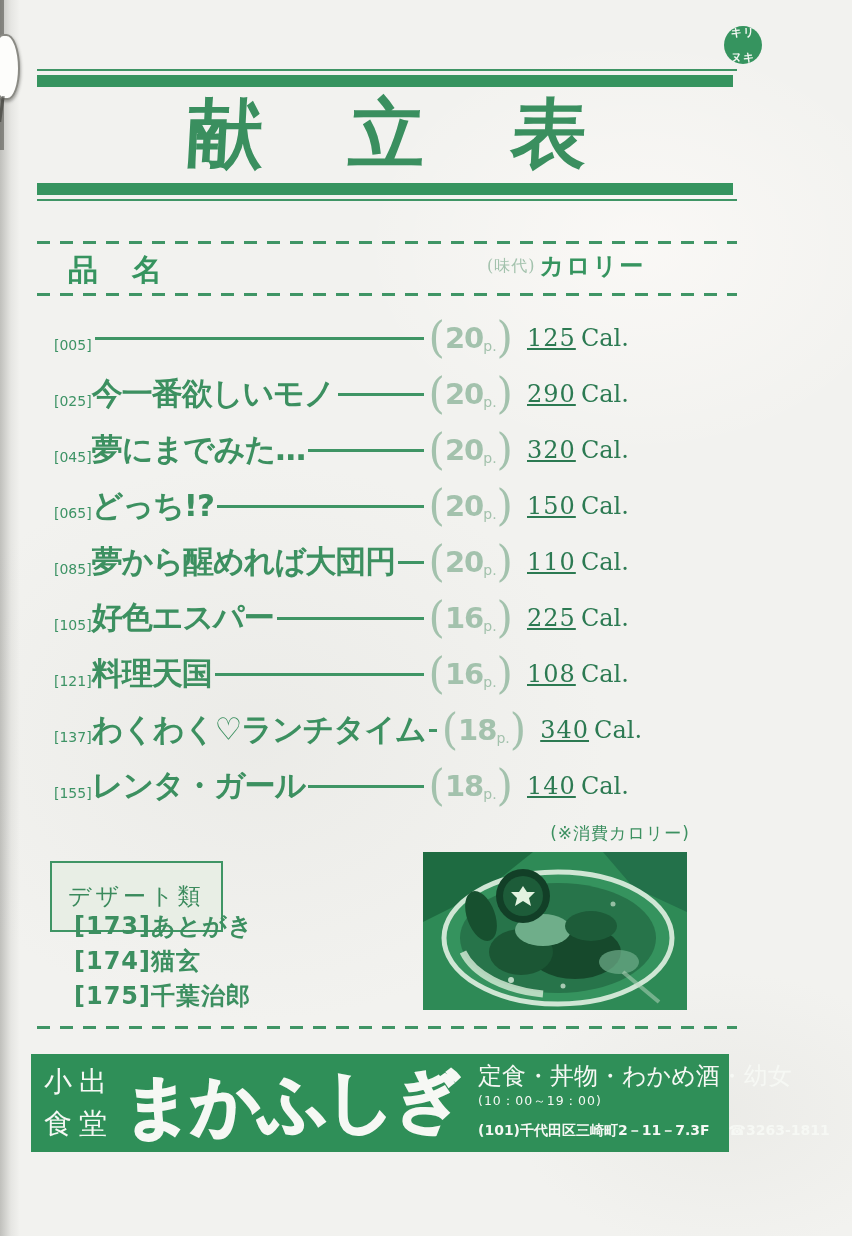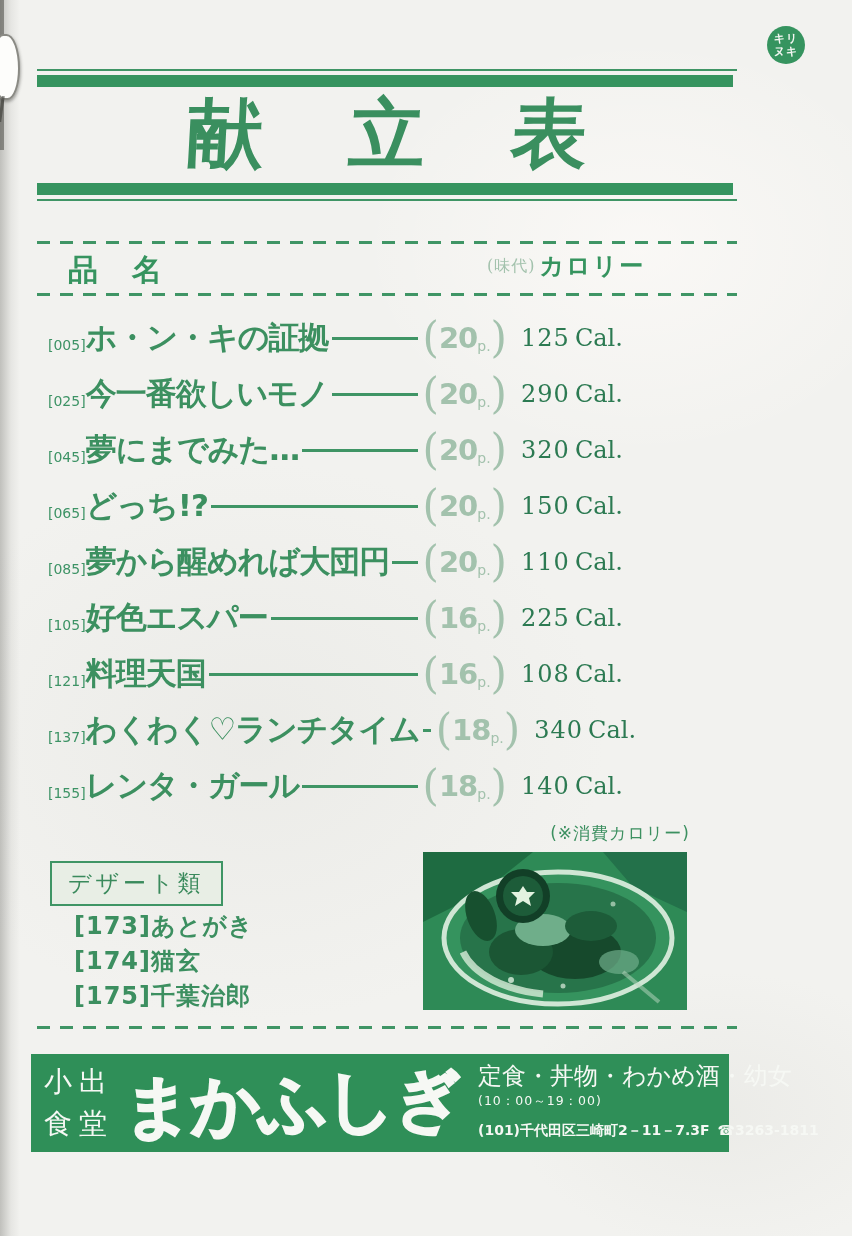--- a/index.html
+++ b/index.html
@@ -16,21 +16,21 @@
   .edge-shade{position:absolute;left:0;top:0;width:20px;height:1236px;
     background:linear-gradient(to right, rgba(110,110,105,.38), rgba(160,160,155,.15) 55%, rgba(0,0,0,0));}
   .edge-sliver{position:absolute;left:0;top:0;width:4px;height:150px;background:#4a4a46;opacity:.55;}
   .corner-curl{position:absolute;left:-6px;top:34px;width:22px;height:62px;background:#fdfdfb;
     border:2px solid #8a8a84;border-radius:40% 60% 55% 45%;box-shadow:1px 2px 3px rgba(60,60,55,.4);}
   .edge-mark{position:absolute;left:0;width:3px;background:#3a3a36;opacity:.6;}
 
   
   .clip-badge{position:absolute;left:724px;top:26px;width:38px;height:38px;border-radius:50%;
     background:#36945f;color:#f4f6f2;text-align:center;font-size:11px;line-height:13px;
-    display:flex;flex-direction:column;justify-content:center;letter-spacing:1px;font-weight:700;margin-left:43px;}
+    display:flex;flex-direction:column;justify-content:space-between;letter-spacing:1px;font-weight:700;}
 
   
   .title-block{position:absolute;left:37px;top:69px;width:700px;}
   .rule-thin{height:2px;background:#3f9565;}
   .rule-thick{height:12px;background:#36945f;width:696px;}
   .title-block .rule-thick.top{margin-top:4px;}
   .title-row{height:96px;display:flex;align-items:center;justify-content:center;}
   .main-title{font-family:"DejaVu Serif", serif;font-weight:700;font-size:76px;color:#3a8f5f;
     letter-spacing:86px;margin-right:-86px;transform:skewX(-3deg);}
   .title-block .rule-thick.bottom{margin-bottom:4px;}
@@ -40,57 +40,57 @@
     background:repeating-linear-gradient(to right,#3f9565 0 13px, rgba(0,0,0,0) 13px 23px);}
 
   
   .col-header{position:absolute;left:37px;top:250px;width:700px;height:40px;}
   .col-item{position:absolute;left:31px;top:0;font-size:30px;font-weight:700;color:#36945f;letter-spacing:2px;}
   .col-right{position:absolute;left:450px;top:0;display:flex;align-items:center;}
   .col-price{font-family:"DejaVu Serif", serif;font-size:16px;color:#a3c2ad;letter-spacing:1px;}
   .col-cal{font-size:24px;font-weight:700;color:#36945f;letter-spacing:2px;margin-left:4px;}
 
   
-  .menu-list{position:absolute;left:48px;top:310px;width:578px;}
+  .menu-list{position:absolute;left:54px;top:310px;width:578px;}
   .menu-row{height:56px;display:flex;align-items:center;}
   .m-page{flex:none;font-size:14px;color:#3d9365;transform:translateY(7px);letter-spacing:0;}
   .m-title{flex:none;font-size:31px;font-weight:700;color:#3c9060;letter-spacing:-1px;white-space:nowrap;}
   .m-leader{flex:1;height:3px;background:#3f9565;min-width:8px;margin:0 5px 0 3px;}
   .m-price{flex:none;display:flex;align-items:center;color:#a3c2ad;}
   .m-paren{font-size:42px;font-weight:400;line-height:1;font-family:"DejaVu Serif", serif;}
   .m-pnum{font-size:29px;font-weight:700;letter-spacing:-1px;}
   .m-punit{font-size:14px;transform:translateY(8px);}
   .m-cal{flex:none;margin-left:14px;min-width:105px;font-family:"DejaVu Serif", serif;color:#2c7a52;}
-  .m-cnum{font-size:24px;letter-spacing:1px;}
+  .m-cnum{font-size:24px;letter-spacing:1px;text-decoration:underline;}
   .m-cunit{font-size:24px;}
 
   .note{position:absolute;left:540px;top:822px;width:160px;text-align:center;
     font-size:17px;color:#3c9060;font-weight:500;letter-spacing:1px;}
 
   
-  .dessert-label{position:absolute;left:50px;top:861px;padding:5px 16px;
+  .dessert-label{position:absolute;left:50px;top:861px;padding:18px 16px;
     border:2px solid #3f9565;background:#e8eee5;color:#3a8a5c;
     font-family:"DejaVu Serif", serif;font-size:23px;letter-spacing:4px;}
   .dessert-list{position:absolute;left:74px;top:909px;}
   .dessert-item{font-size:24px;font-weight:700;color:#3c8f60;line-height:35px;letter-spacing:1px;}
 
   
   .food-photo{position:absolute;left:423px;top:852px;width:264px;height:158px;}
 
   .dashed.bottom-rule{top:1026px;}
 
   
   .banner{position:absolute;left:31px;top:1054px;width:698px;height:98px;background:#2f8f58;color:#f6f8f4;}
   .shop-col{position:absolute;left:13px;top:7px;font-size:28px;font-weight:400;letter-spacing:7px;line-height:42px;}
   .brand{position:absolute;left:92px;top:4px;font-size:68px;font-weight:900;letter-spacing:-2px;
     transform:rotate(-1.5deg);-webkit-text-stroke:2px #f6f8f4;}
   .banner-right{position:absolute;left:447px;top:6px;width:278px;}
   .tagline{font-family:"DejaVu Serif", serif;font-size:24px;letter-spacing:0px;white-space:nowrap;}
   .hours{font-size:12.5px;letter-spacing:1px;margin-top:1px;}
-  .address-row{position:absolute;left:447px;top:68px;width:278px;display:flex;gap:8px;
+  .address-row{position:absolute;left:447px;top:68px;width:278px;display:flex;gap:19px;
     font-size:14px;font-weight:700;white-space:nowrap;}
 </style>
 </head>
 <body>
 
 <div class="paper">
 
   <div class="edge-shade"></div>
   <div class="edge-sliver"></div>
   <div class="corner-curl"></div>
@@ -117,21 +117,20 @@
     <span class="col-right">
       <span class="col-price">(味代)</span>
       <span class="col-cal">カロリー</span>
     </span>
   </div>
   <div class="dashed" style="top:293px;"></div>
 
   <div class="menu-list">
     <div class="menu-row">
       <span class="m-page">[005]</span>
-      <span class="m-title">ホ・ン・キの証拠</span>
       <span class="m-leader"></span>
       <span class="m-price">
         <span class="m-paren">(</span>
         <span class="m-pnum">20</span>
         <span class="m-punit">p.</span>
         <span class="m-paren">)</span>
       </span>
       <span class="m-cal">
         <span class="m-cnum">125</span>
         <span class="m-cunit">Cal.</span>

